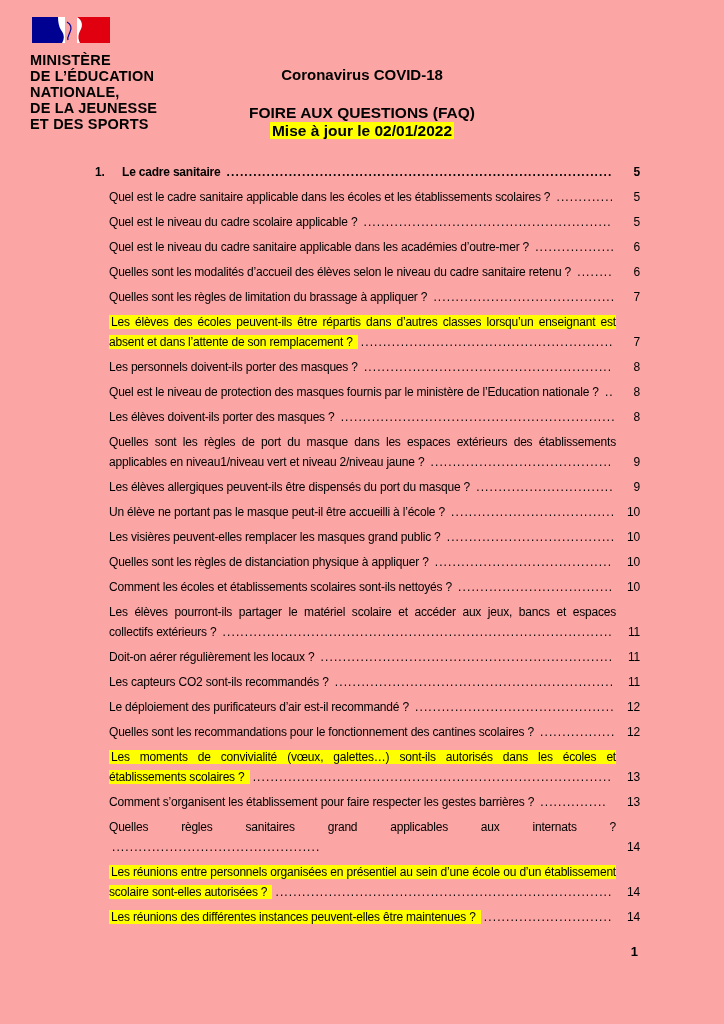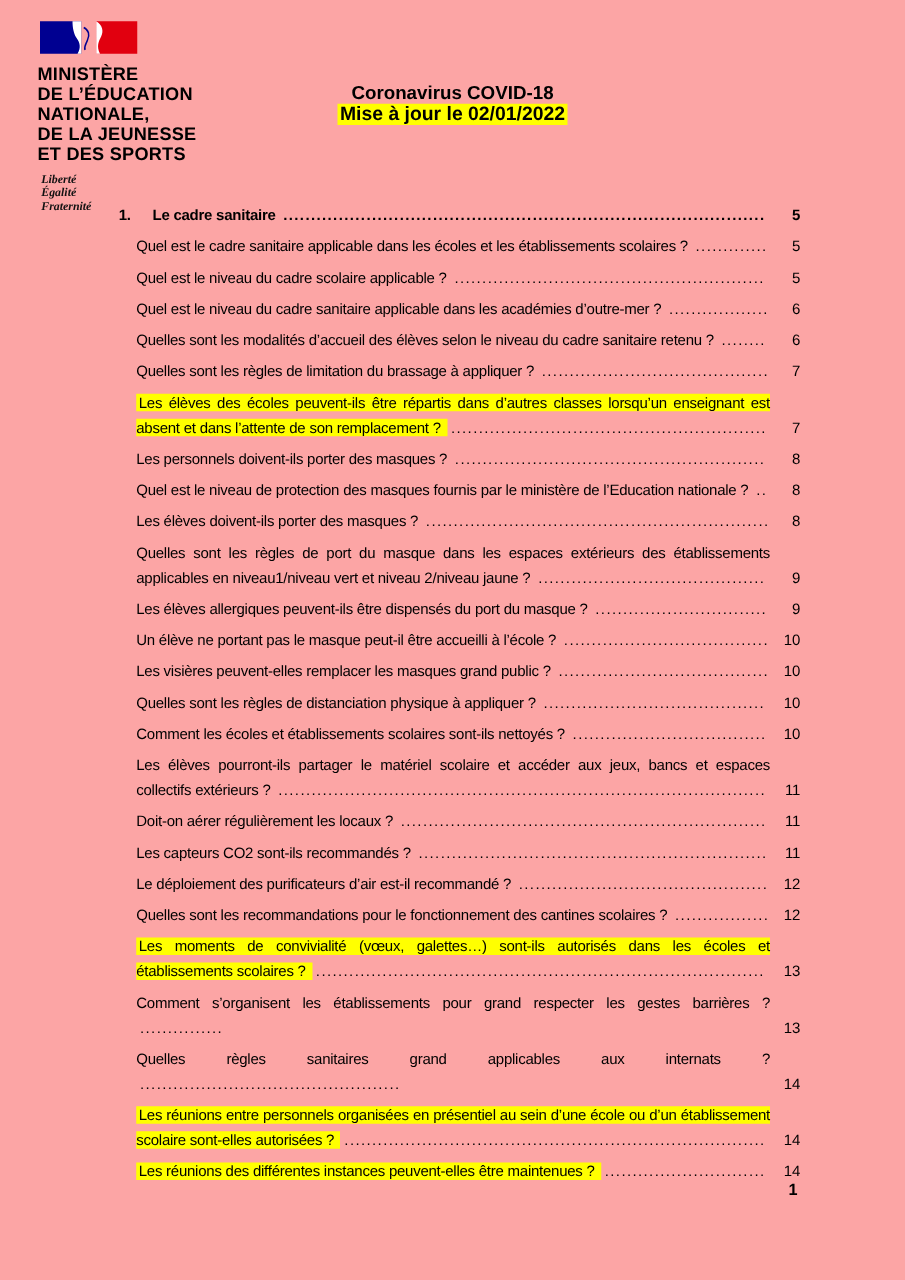--- a/index.html
+++ b/index.html
@@ -46,29 +46,25 @@
       <path d="M45 1 v26 h3 c-3-6 -1-10 1-14 c2-4 1-9 -4-12 z" fill="#ffffff"></path>
       <path d="M35 6 c4 2 5 6 3 10 c-1 3 -3 5 -2 8" stroke="#000091" stroke-width="1.2" fill="none"></path>
     </svg>
     <div class="ministry-name">
       <div>MINISTÈRE</div>
       <div>DE L’ÉDUCATION</div>
       <div>NATIONALE,</div>
       <div>DE LA JEUNESSE</div>
       <div>ET DES SPORTS</div>
     </div>
-    <div class="motto">
-      <div>Liberté</div>
-      <div>Égalité</div>
-      <div>Fraternité</div>
-    </div>
   </div>
 
   <div class="titles">
     <div class="doc-title">Coronavirus COVID-18</div>
+    <div class="doc-subtitle">FOIRE AUX QUESTIONS (FAQ)</div>
     <div class="doc-update"><span class="hl">Mise à jour le 02/01/2022</span></div>
   </div>
 
   <div class="toc" id="toc-container">
     <div class="toc-entry section"><span class="toc-num">1.</span><span class="toc-label">Le cadre sanitaire </span><span class="toc-dots">.......................................................................................</span><span class="toc-page">5</span></div>
 
     <div class="toc-entry"><span class="toc-label">Quel est le cadre sanitaire applicable dans les écoles et les établissements scolaires ? </span><span class="toc-dots">.............</span><span class="toc-page">5</span></div>
 
     <div class="toc-entry"><span class="toc-label">Quel est le niveau du cadre scolaire applicable ? </span><span class="toc-dots">........................................................</span><span class="toc-page">5</span></div>
 
@@ -103,21 +99,21 @@
     <div class="toc-entry"><span class="toc-label">Doit-on aérer régulièrement les locaux ? </span><span class="toc-dots">..................................................................</span><span class="toc-page">11</span></div>
 
     <div class="toc-entry"><span class="toc-label">Les capteurs CO2 sont-ils recommandés ? </span><span class="toc-dots">...............................................................</span><span class="toc-page">11</span></div>
 
     <div class="toc-entry"><span class="toc-label">Le déploiement des purificateurs d’air est-il recommandé ? </span><span class="toc-dots">.............................................</span><span class="toc-page">12</span></div>
 
     <div class="toc-entry"><span class="toc-label">Quelles sont les recommandations pour le fonctionnement des cantines scolaires ? </span><span class="toc-dots">.................</span><span class="toc-page">12</span></div>
 
     <div class="toc-entry"><span class="toc-label hl">Les moments de convivialité (vœux, galettes…) sont-ils autorisés dans les écoles et établissements scolaires ? </span><span class="toc-dots">.................................................................................</span><span class="toc-page">13</span></div>
 
-    <div class="toc-entry"><span class="toc-label">Comment s’organisent les établissements pour grand respecter les gestes barrières ? </span><span class="toc-dots">...............</span><span class="toc-page">13</span></div>
+    <div class="toc-entry"><span class="toc-label">Comment s’organisent les établissement pour faire respecter les gestes barrières ? </span><span class="toc-dots">...............</span><span class="toc-page">13</span></div>
 
     <div class="toc-entry"><span class="toc-label">Quelles règles sanitaires grand applicables aux internats ? </span><span class="toc-dots">...............................................</span><span class="toc-page">14</span></div>
 
     <div class="toc-entry"><span class="toc-label hl">Les réunions entre personnels organisées en présentiel au sein d’une école ou d’un établissement scolaire sont-elles autorisées ? </span><span class="toc-dots">............................................................................</span><span class="toc-page">14</span></div>
 
     <div class="toc-entry"><span class="toc-label hl">Les réunions des différentes instances peuvent-elles être maintenues ? </span><span class="toc-dots">.............................</span><span class="toc-page">14</span></div>
   </div>
 
   <div class="page-number">1</div>
 </div>

